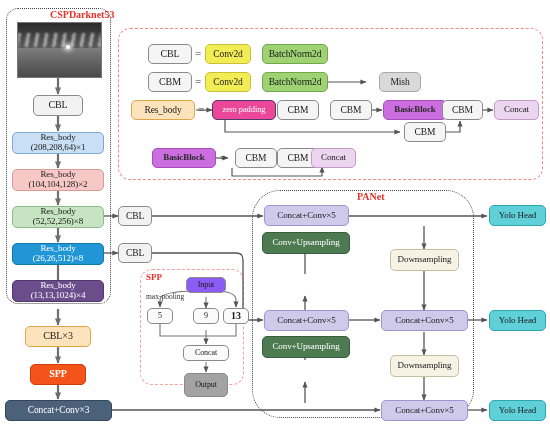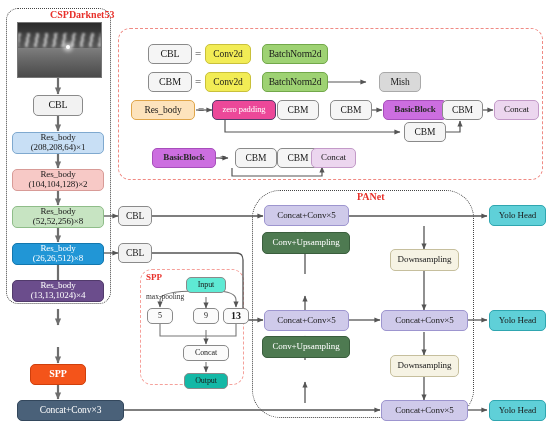--- a/index.html
+++ b/index.html
@@ -168,26 +168,29 @@
   </div>
   <div class="node two-line" style="left:12px;top:243px;width:92px;height:22px;font-size:9px;background:#2196d6;border-color:#1277ae;color:#ffffff;">
     <span>Res_body</span>
     <span>(26,26,512)×8</span>
   </div>
   <div class="node two-line" style="left:12px;top:280px;width:92px;height:22px;font-size:9px;background:#6b4d8c;border-color:#513a6b;color:#ffffff;">
     <span>Res_body</span>
     <span>(13,13,1024)×4</span>
   </div>
 
+  <div class="node" style="left:25px;top:326px;width:66px;height:21px;font-size:10px;background:#fde3bc;border-color:#e0a64a;">
+    <span>CBL×3</span>
+  </div>
 
   <div class="node" style="left:30px;top:364px;width:56px;height:21px;font-size:10px;background:#f4541a;border-color:#cf3f0c;color:#ffffff;font-weight:bold;">
     <span>SPP</span>
   </div>
 
-  <div class="node" style="left:5px;top:400px;width:107px;height:21px;font-size:9.5px;background:#4a6179;border-color:#33475c;color:#ffffff;margin-left:12px;">
+  <div class="node" style="left:5px;top:400px;width:107px;height:21px;font-size:9.5px;background:#4a6179;border-color:#33475c;color:#ffffff;">
     <span>Concat+Conv×3</span>
   </div>
 
   <div class="node" style="left:148px;top:44px;width:44px;height:20px;font-size:10px;background:#f5f5f5;">
     <span>CBL</span>
   </div>
   <div style="position:absolute;left:195px;top:47px;font-size:11px;color:#333;">=</div>
   <div class="node" style="left:205px;top:44px;width:46px;height:20px;font-size:9.5px;background:#f2ec55;border-color:#c9c03a;">
     <span>Conv2d</span>
   </div>
@@ -251,37 +254,37 @@
     <span>Concat</span>
   </div>
 
   <div class="node" style="left:118px;top:206px;width:34px;height:20px;font-size:9.5px;background:#f2f2f2;">
     <span>CBL</span>
   </div>
   <div class="node" style="left:118px;top:243px;width:34px;height:20px;font-size:9.5px;background:#f2f2f2;">
     <span>CBL</span>
   </div>
 
-  <div class="node" style="left:186px;top:277px;width:40px;height:16px;font-size:8px;background:#5eead4;">
+  <div class="node" style="left:186px;top:277px;width:40px;height:16px;font-size:8px;background:#8b5cf6;">
     <span>Input</span>
   </div>
   <div style="position:absolute;left:146px;top:292px;font-size:7.5px;color:#333;">max-pooling</div>
   <div class="node" style="left:147px;top:308px;width:26px;height:16px;font-size:8px;background:#fbfbfb;">
     <span>5</span>
   </div>
   <div class="node" style="left:193px;top:308px;width:26px;height:16px;font-size:8px;background:#fbfbfb;">
     <span>9</span>
   </div>
   <div class="node" style="left:223px;top:308px;width:26px;height:16px;font-size:10px;background:#fbfbfb;font-weight:bold;">
     <span>13</span>
   </div>
   <div class="node" style="left:183px;top:345px;width:46px;height:16px;font-size:8px;background:#fbfbfb;">
     <span>Concat</span>
   </div>
-  <div class="node" style="left:184px;top:373px;width:44px;height:16px;font-size:8px;background:#14b8a6;">
+  <div class="node" style="left:184px;top:373px;width:44px;height:24px;font-size:8px;background:#a3a3a3;">
     <span>Output</span>
   </div>
 
   <div class="node" style="left:264px;top:205px;width:85px;height:21px;font-size:9px;background:#cfcaea;border-color:#9d95cf;">
     <span>Concat+Conv×5</span>
   </div>
   <div class="node" style="left:262px;top:232px;width:88px;height:22px;font-size:9px;background:#4e7a51;border-color:#3a5e3d;color:#ffffff;">
     <span>Conv+Upsampling</span>
   </div>
   <div class="node" style="left:264px;top:310px;width:85px;height:21px;font-size:9px;background:#cfcaea;border-color:#9d95cf;">

